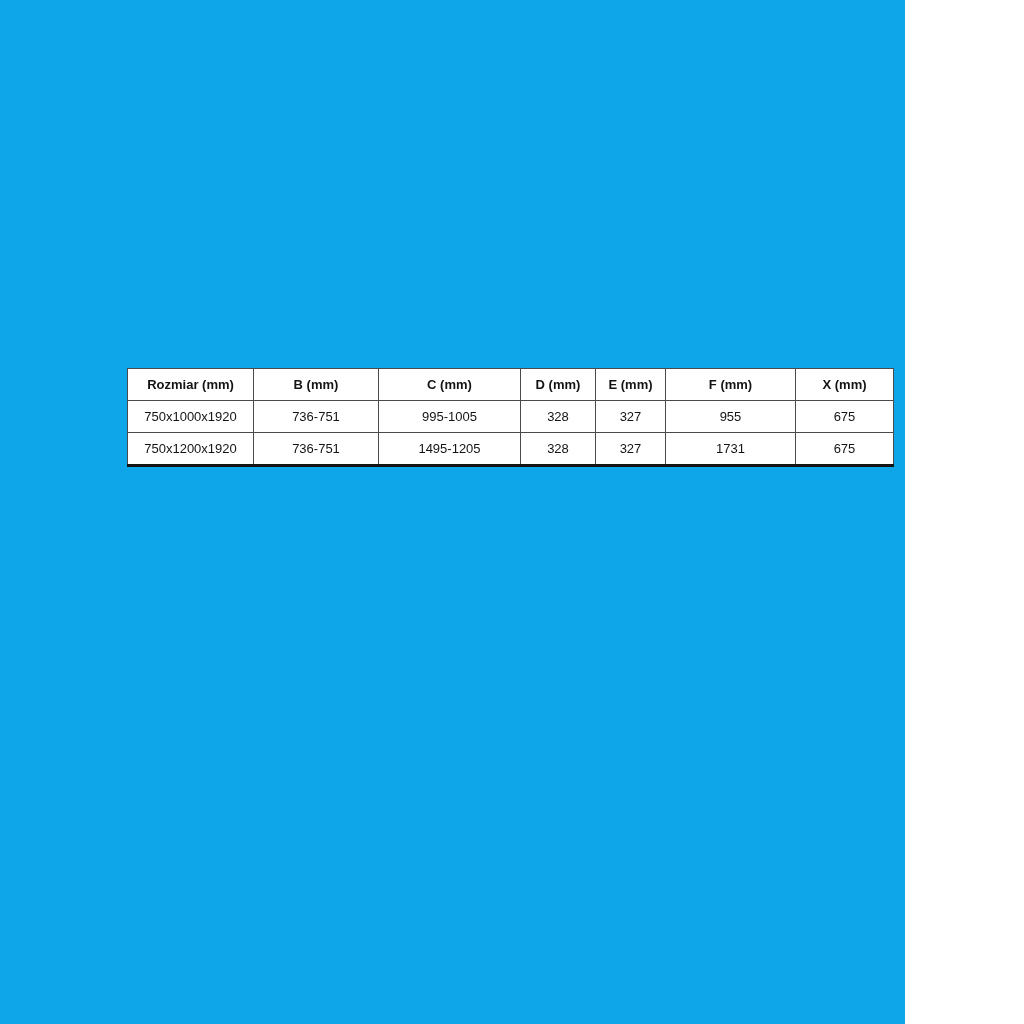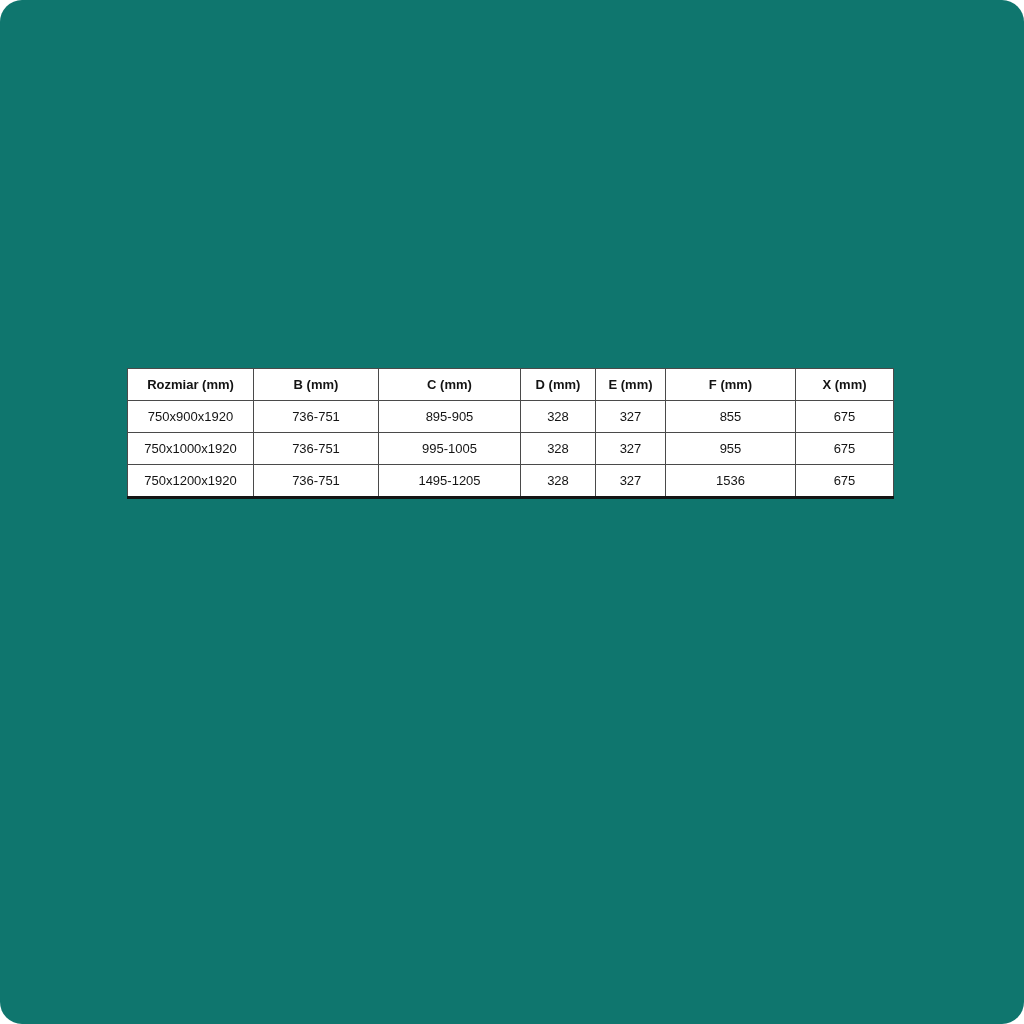--- a/index.html
+++ b/index.html
@@ -5,25 +5,24 @@
   html, body {
     margin: 0;
     padding: 0;
     width: 1024px;
     height: 1024px;
     background: #ffffff;
     font-family: "Liberation Sans", sans-serif;
   }
   .canvas {
     position: relative;
-    width: 1024px;
+    width: 905px;
     height: 1024px;
-    background: #0f766e;
+    background: #0ea5e9;
     overflow: hidden;
-    border-radius: 22px;
   }
   .spec-table-wrap {
     position: absolute;
     left: 127px;
     top: 368px;
   }
   table.spec-table {
     border-collapse: collapse;
     table-layout: fixed;
     background: #ffffff;
@@ -74,42 +73,33 @@
           <th>B (mm)</th>
           <th>C (mm)</th>
           <th>D (mm)</th>
           <th>E (mm)</th>
           <th>F (mm)</th>
           <th>X (mm)</th>
         </tr>
       </thead>
       <tbody>
         <tr>
-          <td>750x900x1920</td>
-          <td>736-751</td>
-          <td>895-905</td>
-          <td>328</td>
-          <td>327</td>
-          <td>855</td>
-          <td>675</td>
-        </tr>
-        <tr>
           <td>750x1000x1920</td>
           <td>736-751</td>
           <td>995-1005</td>
           <td>328</td>
           <td>327</td>
           <td>955</td>
           <td>675</td>
         </tr>
         <tr>
           <td>750x1200x1920</td>
           <td>736-751</td>
           <td>1495-1205</td>
           <td>328</td>
           <td>327</td>
-          <td>1536</td>
+          <td>1731</td>
           <td>675</td>
         </tr>
       </tbody>
     </table>
   </div>
 </div>
 
 </body></html>

